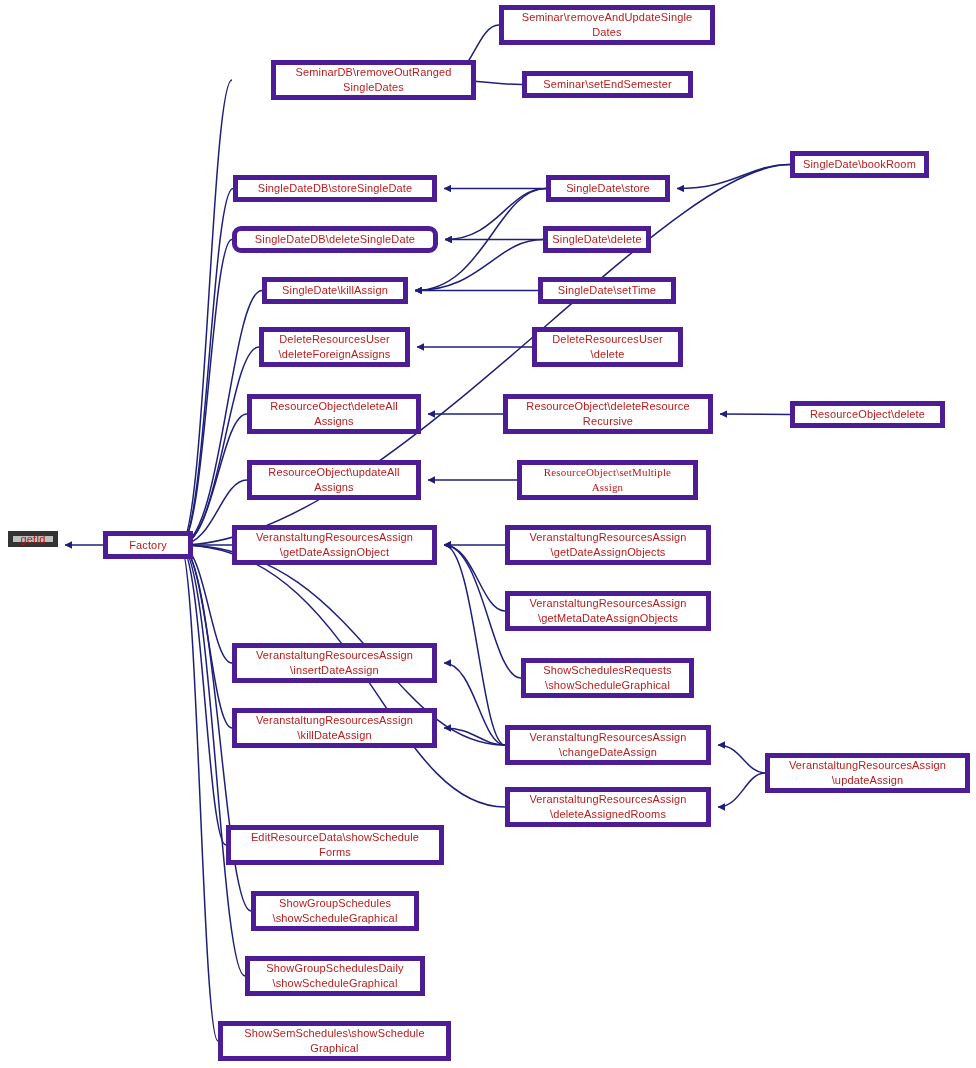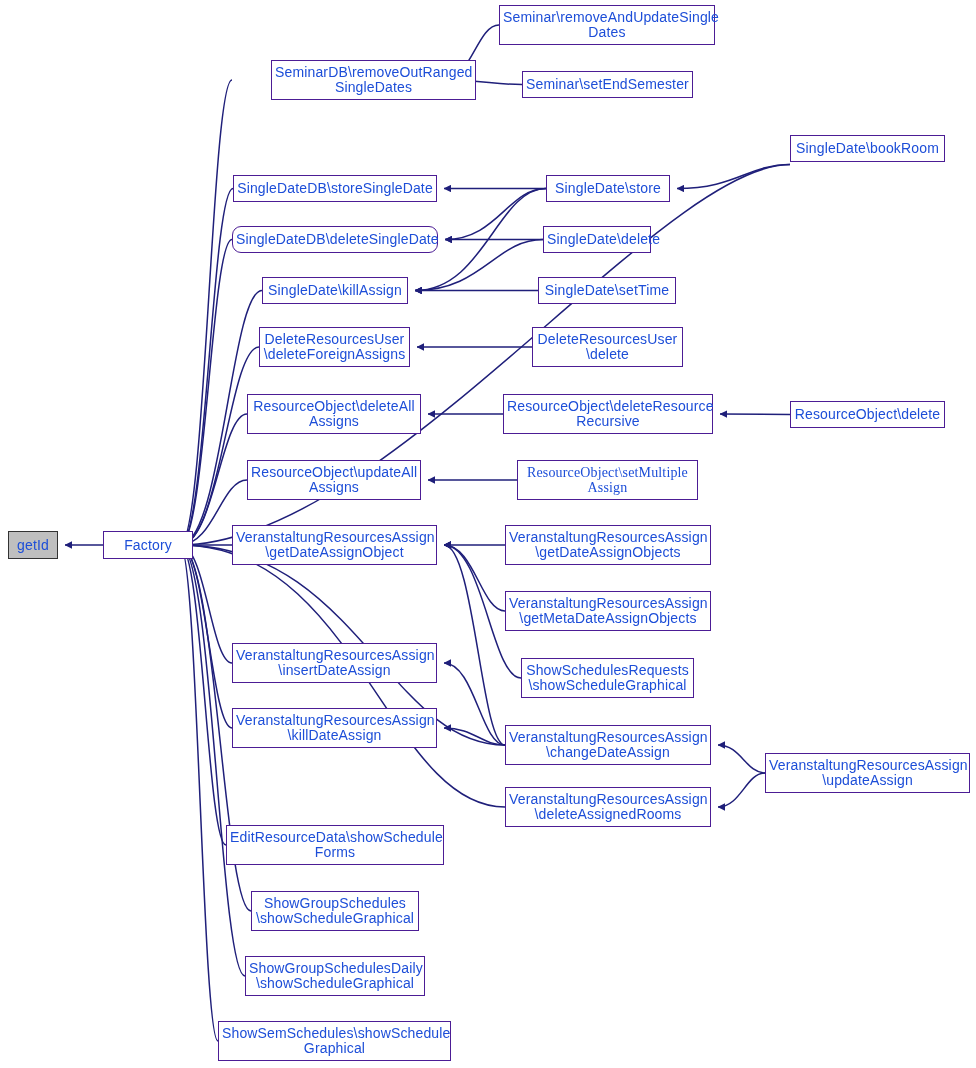--- a/index.html
+++ b/index.html
@@ -19,24 +19,24 @@
     position: absolute;
     left: 0;
     top: 0;
     width: 976px;
     height: 1068px;
     pointer-events: none;
   }
   .node {
     position: absolute;
     box-sizing: border-box;
-    border: 1px solid #4c1d95;
+    border: 5px solid #4c1d95;
     background: #ffffff;
-    color: #1d4ed8;
-    font-size: 14px;
+    color: #b91c1c;
+    font-size: 11px;
     line-height: 15px;
     display: flex;
     align-items: center;
     justify-content: center;
     text-align: center;
     letter-spacing: 0.15px;
     white-space: pre-line;
     z-index: 5;
   }
   .node.highlight {
@@ -98,28 +98,28 @@
         <path d="M 521 678 C 491.6 678, 483.2 545, 444 545" marker-end="url(#arrow)" stroke="#1f1f7a"></path>
         <path d="M 505 745 C 481.2 745, 474.4 545, 444 545" marker-end="url(#arrow)" stroke="#1f1f7a"></path>
         <path d="M 505 745 C 481.2 745, 474.4 663, 444 663" marker-end="url(#arrow)" stroke="#1f1f7a"></path>
         <path d="M 505 745 C 481.2 745, 474.4 728, 444 728" marker-end="url(#arrow)" stroke="#1f1f7a"></path>
         <path d="M 765 773 C 746.1 773, 740.7 745, 718 745" marker-end="url(#arrow)" stroke="#1f1f7a"></path>
         <path d="M 765 773 C 746.1 773, 740.7 807, 718 807" marker-end="url(#arrow)" stroke="#1f1f7a"></path>
       </g>
   </svg>
 
   <div id="node-layer">
-      <div class="node highlight" style="left: 8px; top: 531px; width: 50px; height: 28px;"><span class="node-label">getId</span></div>
+      <div class="node highlight" style="left: 8px; top: 531px; width: 50px; height: 16px;"><span class="node-label">getId</span></div>
       <div class="node" style="left: 103px; top: 531px; width: 90px; height: 28px;"><span class="node-label">Factory</span></div>
       <div class="node" style="left: 232px; top: 60px; width: 205px; height: 40px; margin-left: 39px;"><span class="node-label">SeminarDB\removeOutRanged
 SingleDates</span></div>
       <div class="node" style="left: 499px; top: 5px; width: 216px; height: 40px;"><span class="node-label">Seminar\removeAndUpdateSingle
 Dates</span></div>
       <div class="node" style="left: 522px; top: 71px; width: 171px; height: 27px;"><span class="node-label">Seminar\setEndSemester</span></div>
-      <div class="node" style="left: 790px; top: 135px; width: 155px; height: 27px;"><span class="node-label">SingleDate\bookRoom</span></div>
+      <div class="node" style="left: 790px; top: 151px; width: 139px; height: 27px;"><span class="node-label">SingleDate\bookRoom</span></div>
       <div class="node" style="left: 233px; top: 175px; width: 204px; height: 27px;"><span class="node-label">SingleDateDB\storeSingleDate</span></div>
       <div class="node" style="left: 546px; top: 175px; width: 124px; height: 27px;"><span class="node-label">SingleDate\store</span></div>
       <div class="node" style="left: 232px; top: 226px; width: 206px; height: 27px; border-radius: 9px;"><span class="node-label">SingleDateDB\deleteSingleDate</span></div>
       <div class="node" style="left: 543px; top: 226px; width: 108px; height: 27px;"><span class="node-label">SingleDate\delete</span></div>
       <div class="node" style="left: 262px; top: 277px; width: 146px; height: 27px;"><span class="node-label">SingleDate\killAssign</span></div>
       <div class="node" style="left: 538px; top: 277px; width: 138px; height: 27px;"><span class="node-label">SingleDate\setTime</span></div>
       <div class="node" style="left: 259px; top: 327px; width: 151px; height: 40px;"><span class="node-label">DeleteResourcesUser
 \deleteForeignAssigns</span></div>
       <div class="node" style="left: 532px; top: 327px; width: 151px; height: 40px;"><span class="node-label">DeleteResourcesUser
 \delete</span></div>

